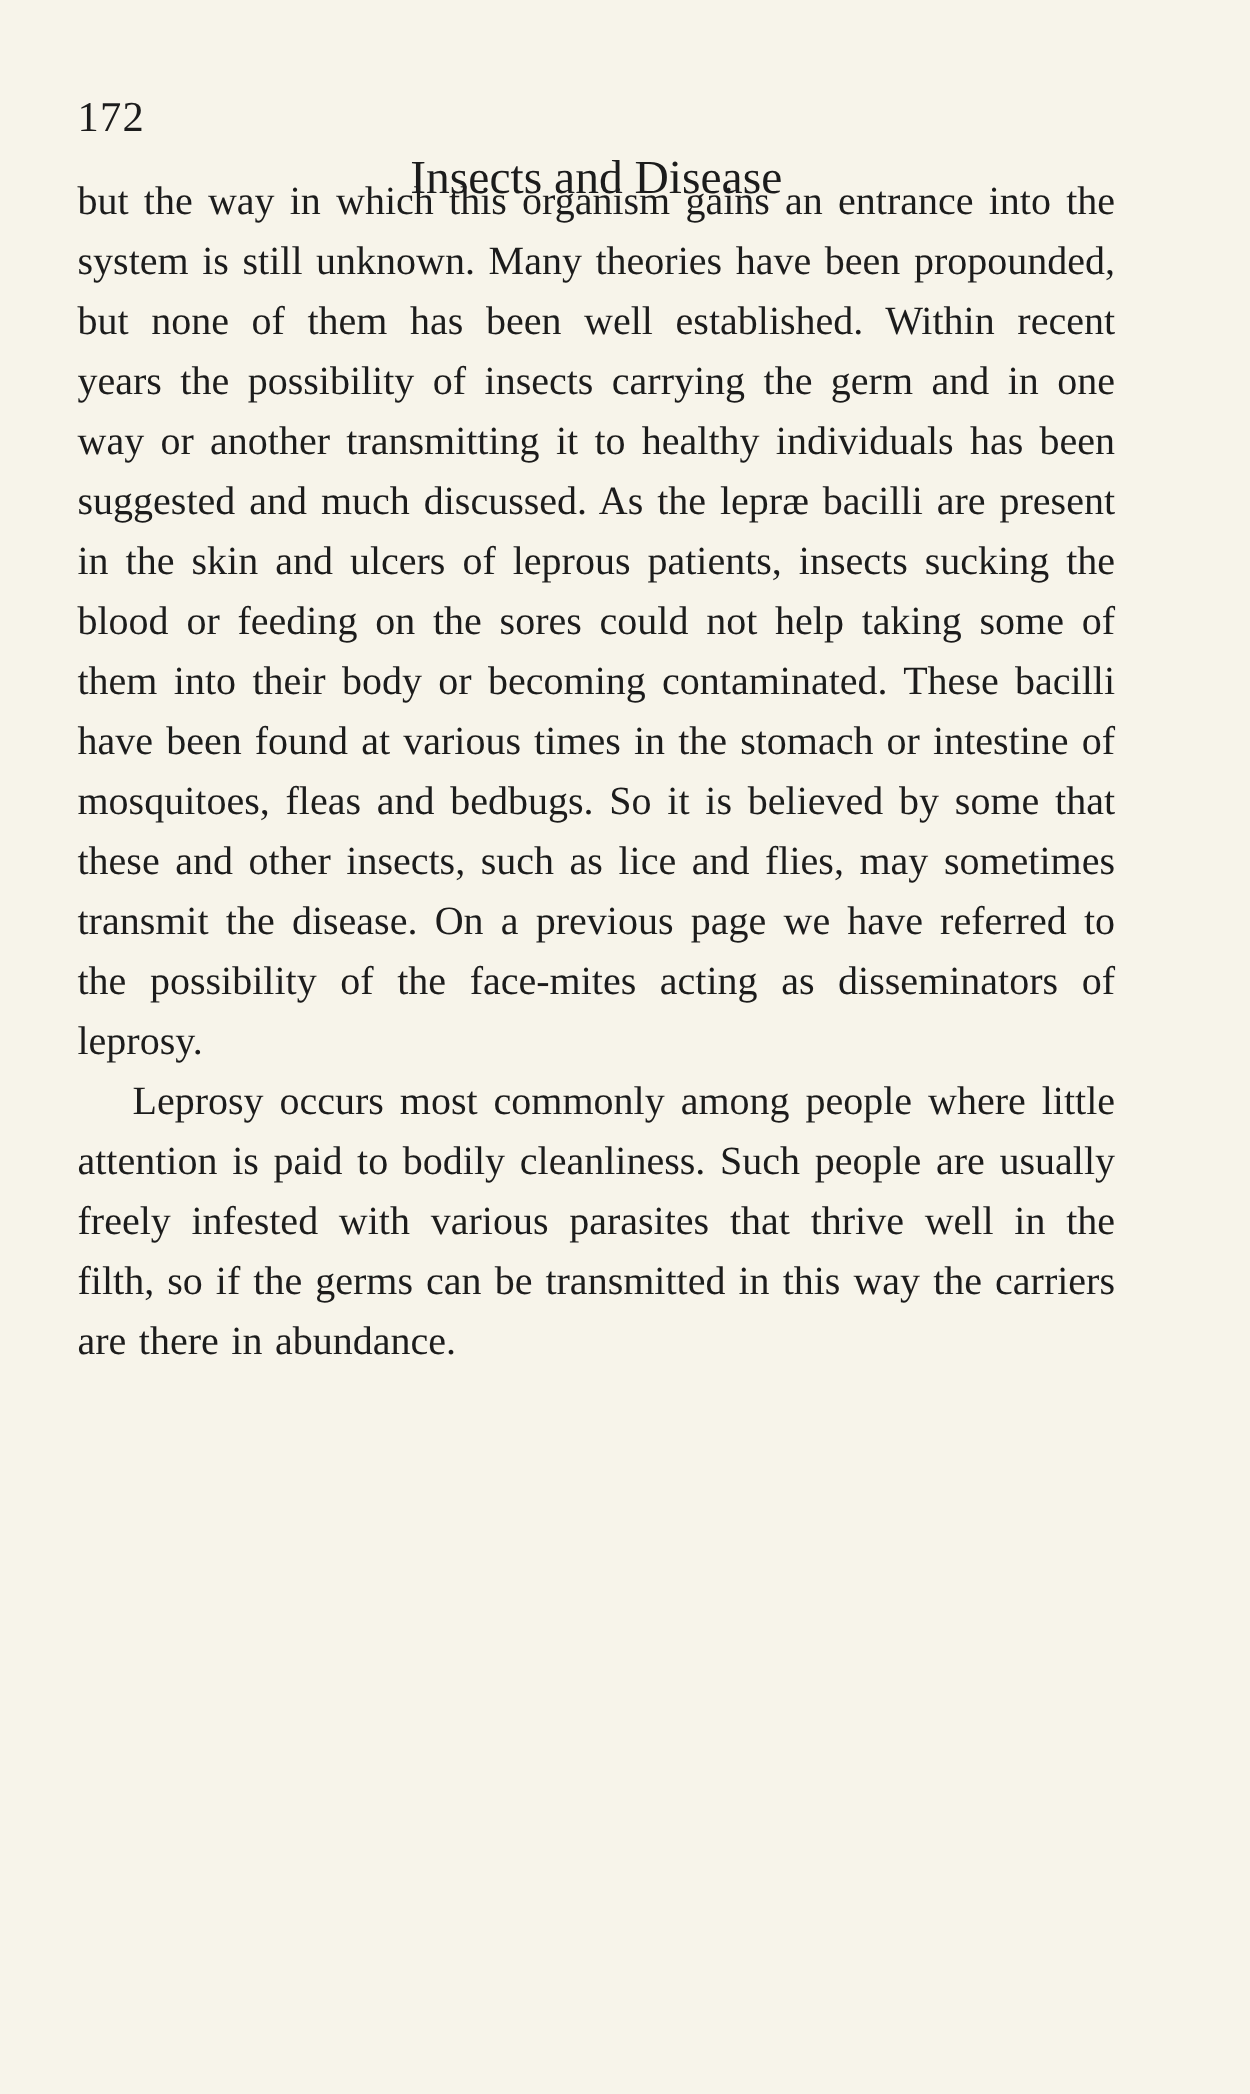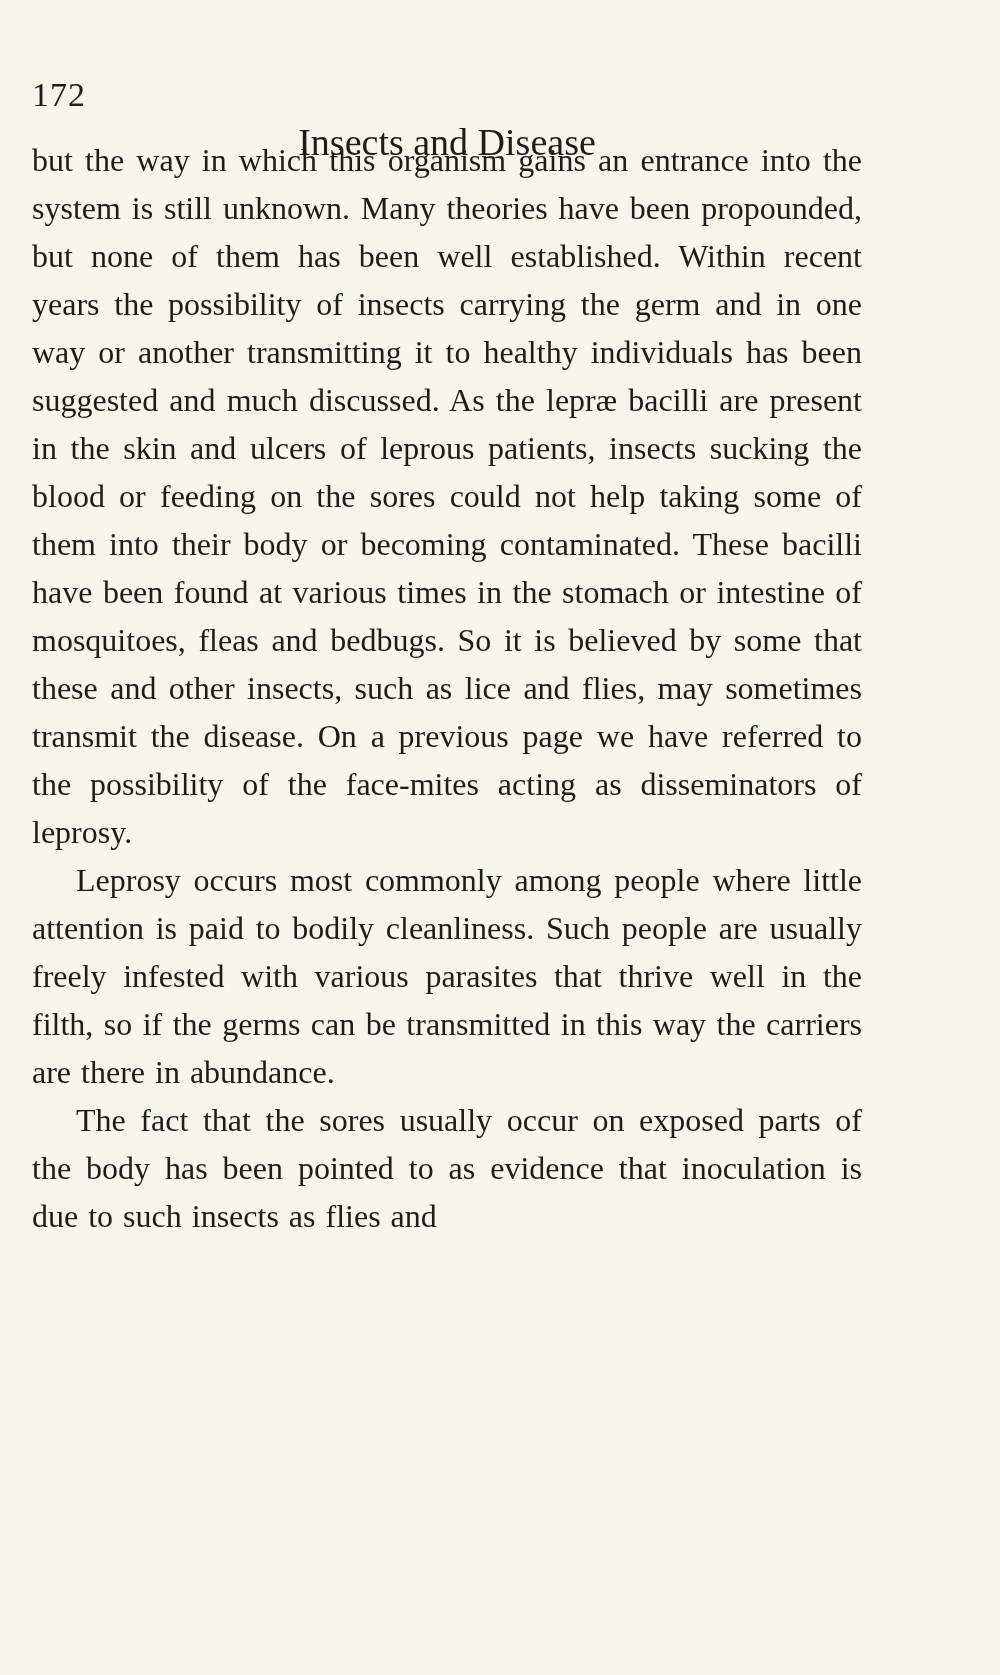--- a/index.html
+++ b/index.html
@@ -13,21 +13,21 @@
     font-family: "Liberation Serif", "DejaVu Serif", serif;
     color: #1c1c1c;
     overflow: hidden;
   }
   .page {
     position: relative;
     width: 1000px;
     height: 1675px;
     background: #f7f4ea;
     box-sizing: border-box;
-    padding: 76px 108px 0 32px;
+    padding: 76px 108px 0 62px;
   }
   .page-header {
     display: flex;
     align-items: baseline;
     width: 830px;
     margin-bottom: 22px;
     position: relative;
   }
   .page-number {
     font-size: 34px;
@@ -63,16 +63,15 @@
 <div class="page">
 
   <div class="page-header">
     <span class="page-number">172</span>
     <span class="header-title">Insects and Disease</span>
   </div>
 
   <div class="body-text">
     <p>but the way in which this organism gains an entrance into the system is still unknown.  Many theories have been propounded, but none of them has been well established.  Within recent years the possibility of insects carrying the germ and in one way or another transmitting it to healthy individuals has been suggested and much discussed. As the lepræ bacilli are present in the skin and ulcers of leprous patients, insects sucking the blood or feeding on the sores could not help taking some of them into their body or becoming contaminated. These bacilli have been found at various times in the stomach or intestine of mosquitoes, fleas and bedbugs.  So it is believed by some that these and other insects, such as lice and flies, may sometimes transmit the disease.  On a previous page we have referred to the possibility of the face-mites acting as disseminators of leprosy.</p>
     <p class="indent">Leprosy occurs most commonly among people where little attention is paid to bodily cleanliness. Such people are usually freely infested with various parasites that thrive well in the filth, so if the germs can be transmitted in this way the carriers are there in abundance.</p>
-    <p class="indent">The fact that the sores usually occur on exposed parts of the body has been pointed to as evidence that inoculation is due to such insects as flies and</p>
   </div>
 
 </div>
 
 </body></html>

